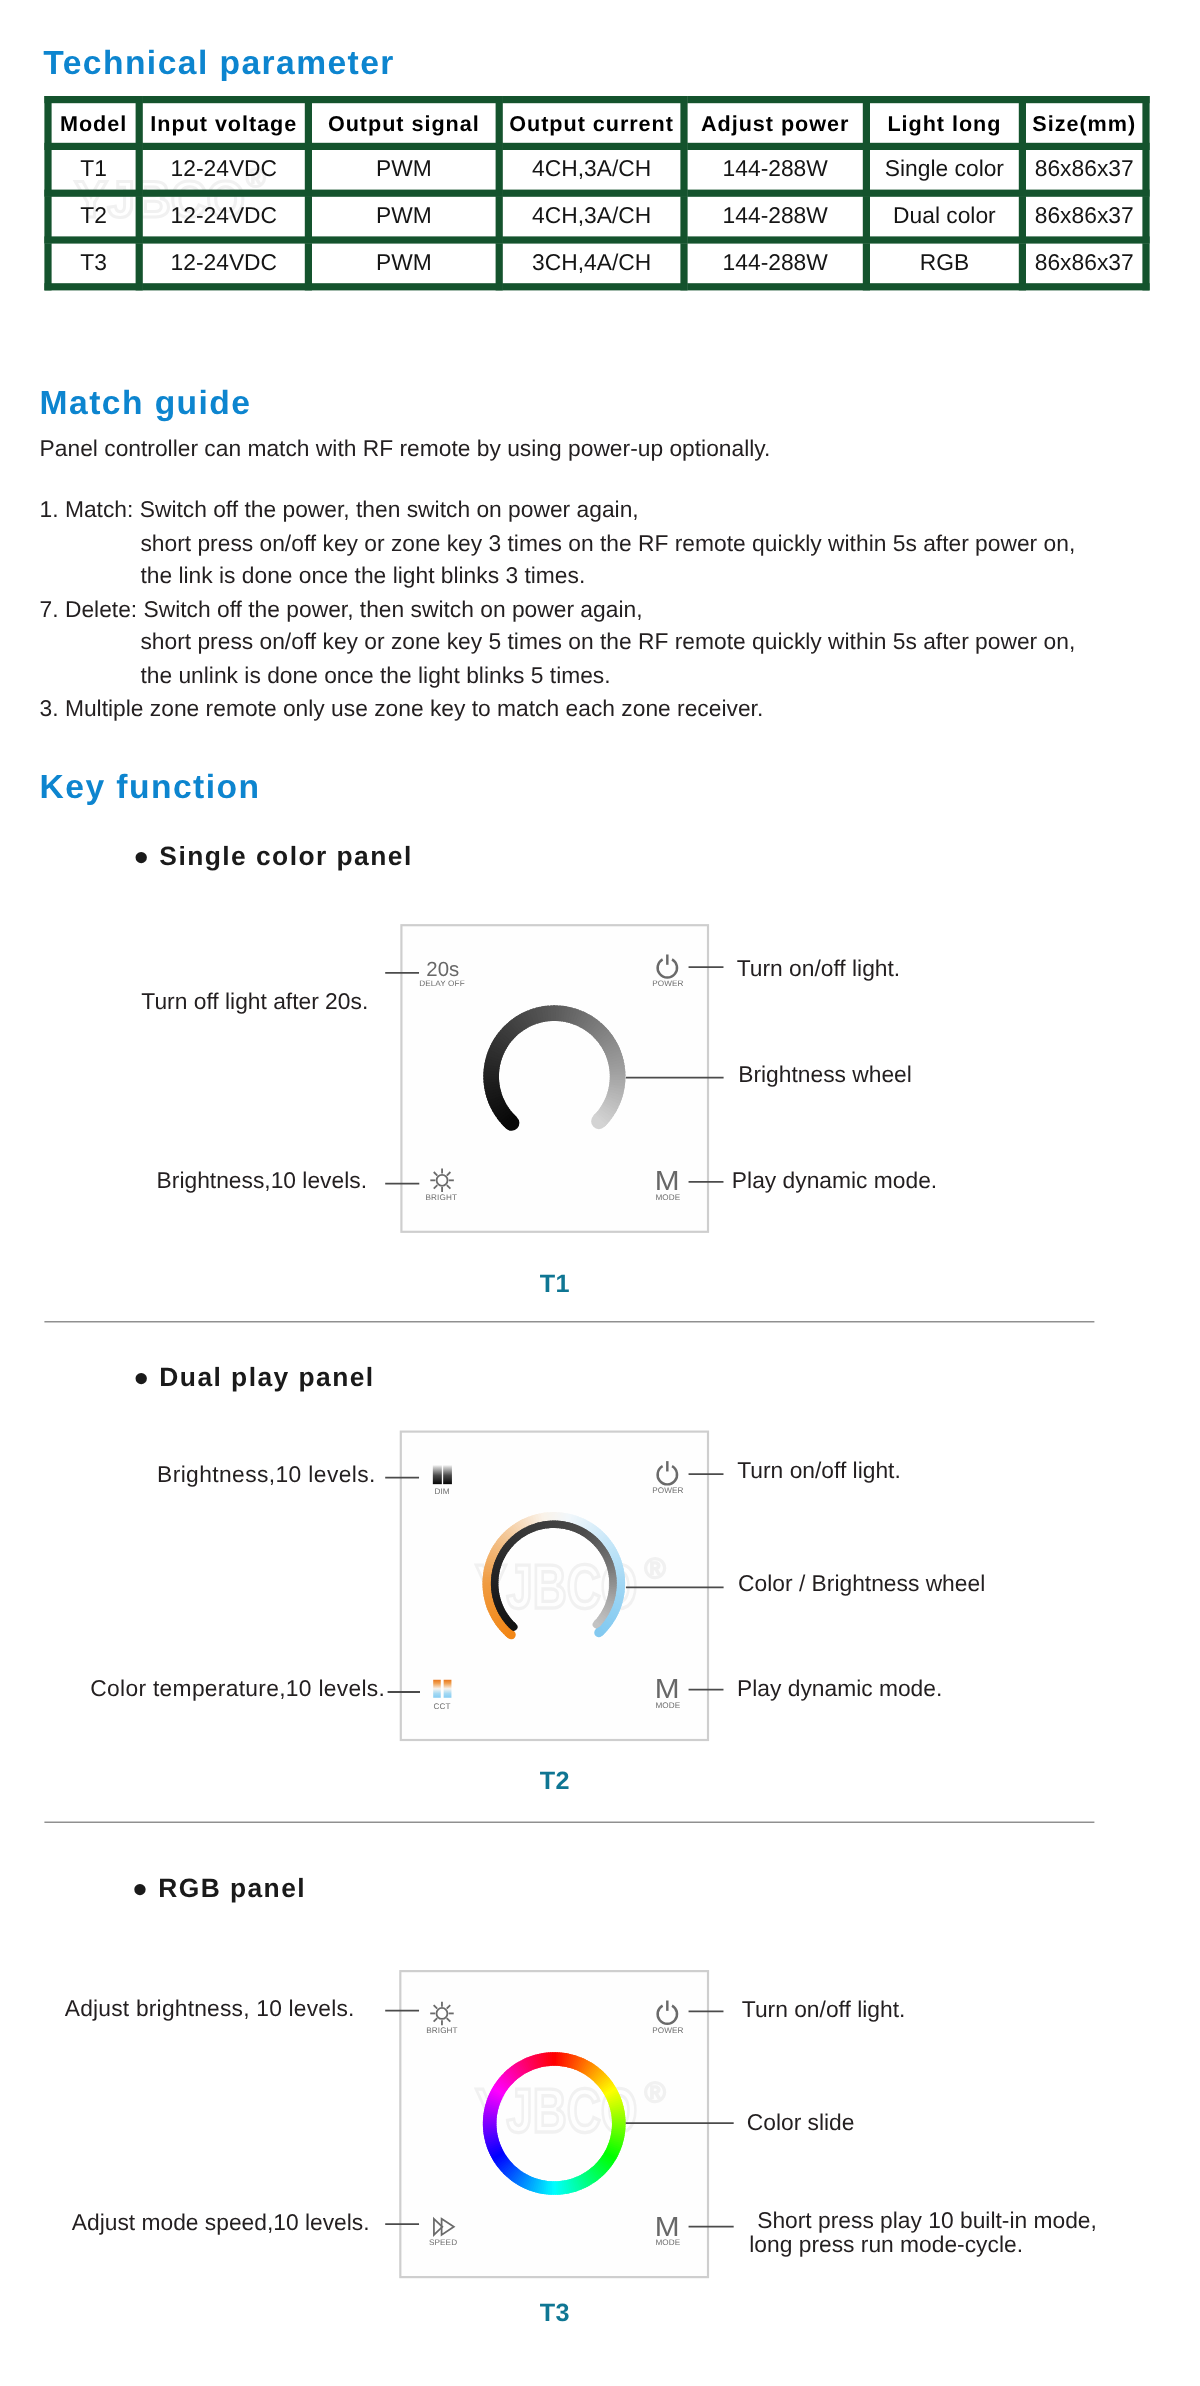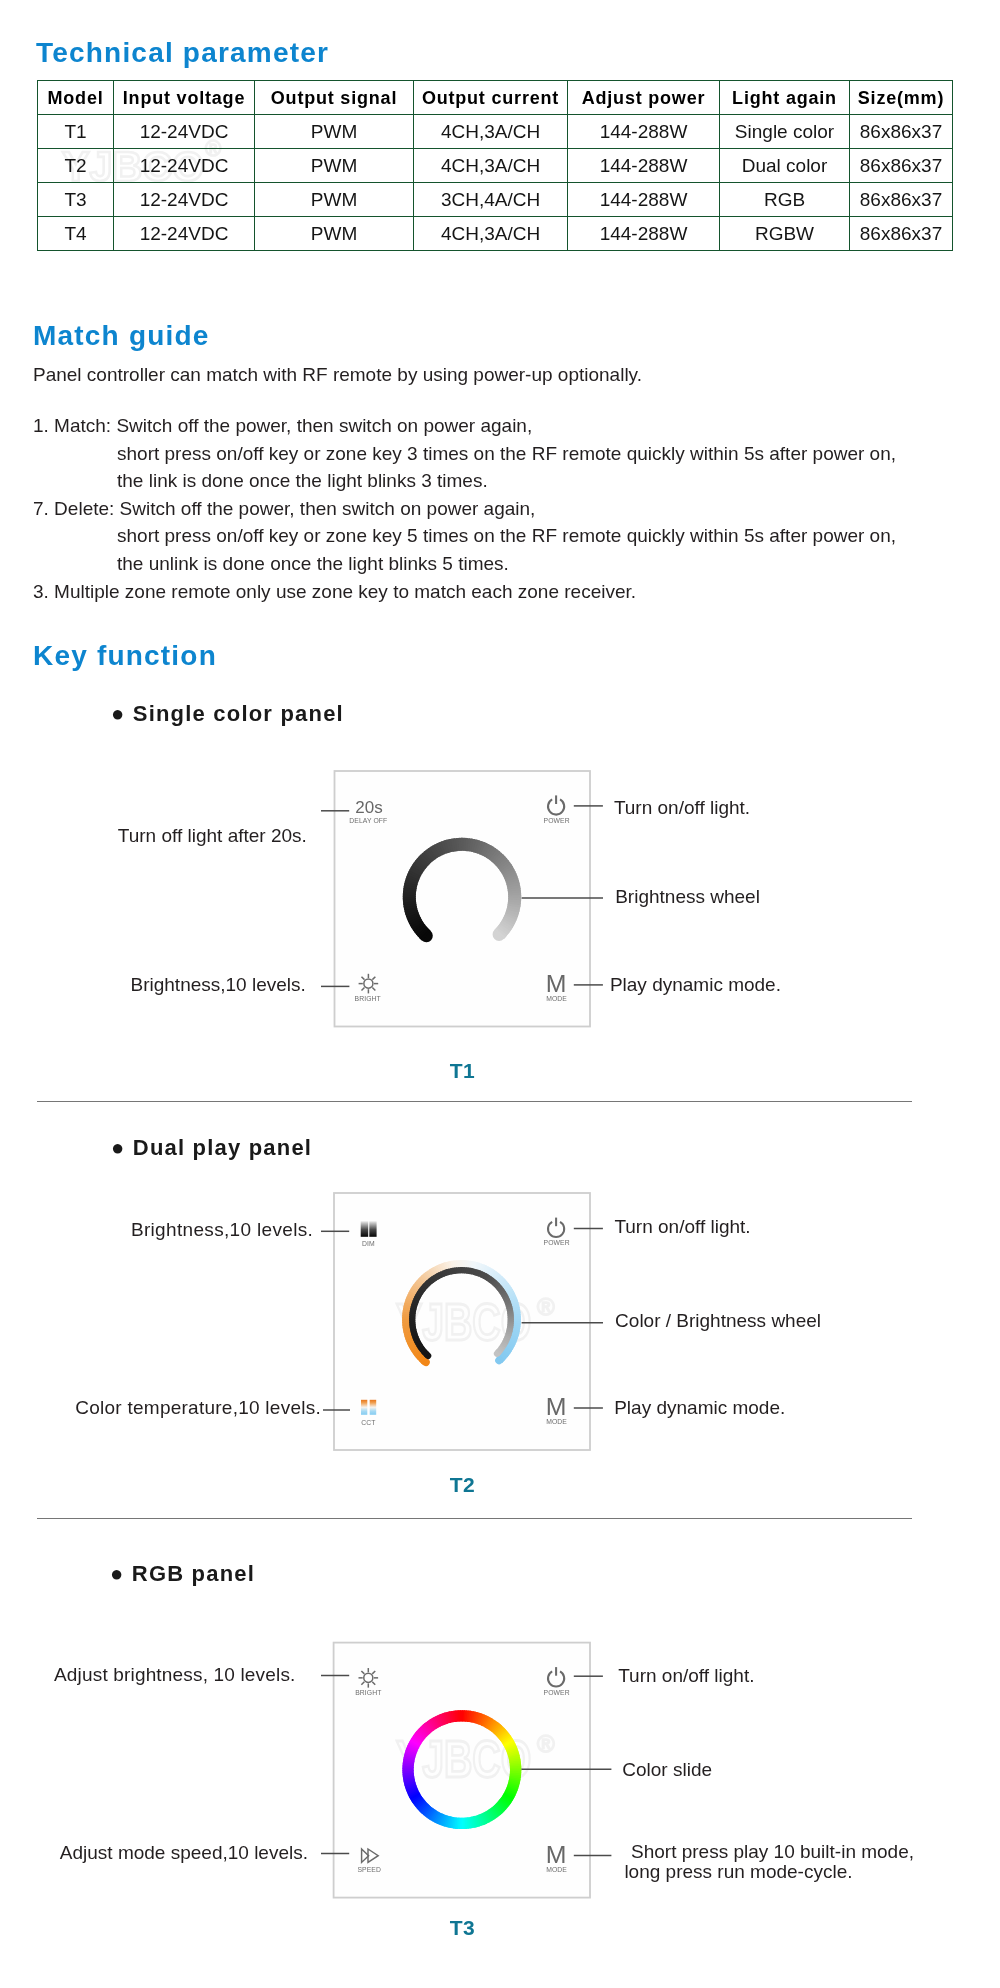--- a/index.html
+++ b/index.html
@@ -6,21 +6,21 @@
   body{width:1000px;height:1988px;background:#ffffff;position:relative;overflow:hidden;
        font-family:"Liberation Sans",sans-serif;-webkit-font-smoothing:antialiased;}
   #spec-table, .abs, .divider { -webkit-font-smoothing: antialiased; }
   .abs{position:absolute;}
   .h-blue{color:#0d85cf;font-weight:bold;font-size:28px;letter-spacing:1.2px;white-space:nowrap;transform:translateZ(0);}
   .body-t{color:#231f20;font-size:19px;white-space:nowrap;transform:translateZ(0);}
 
   
   #spec-table{position:absolute;left:37px;top:80px;width:915px;border-collapse:collapse;transform:translateZ(0);
               table-layout:fixed;}
-  #spec-table td,#spec-table th{border:1px solid #14532d;text-align:center;color:#151515;
+  #spec-table td,#spec-table th{border:6px solid #14532d;text-align:center;color:#151515;
     font-size:19px;font-weight:normal;height:33px;padding:0;line-height:1;}
   #spec-table th{font-weight:bold;font-size:18px;letter-spacing:.8px;color:#000;}
 
   .divider{position:absolute;left:37px;width:875px;height:1.2px;background:#767676;}
   .lbl{position:absolute;color:#231f20;font-size:19px;white-space:nowrap;transform:translateZ(0);}
   .tcap{position:absolute;color:#0f7693;font-weight:bold;font-size:21px;white-space:nowrap;
         letter-spacing:.3px;transform:translateZ(0);}
   .bullet-h{position:absolute;color:#1a1a1a;font-weight:bold;font-size:22px;
         letter-spacing:1.2px;white-space:nowrap;transform:translateZ(0);}
   .ic-sub{position:absolute;color:#6d6d6d;font-size:6.8px;letter-spacing:.1px;
@@ -50,21 +50,21 @@
       <col style="width:130px">
       <col style="width:103px">
   </colgroup>
   <thead>
       <tr>
     <th>Model</th>
     <th>Input voltage</th>
     <th>Output signal</th>
     <th>Output current</th>
     <th>Adjust power</th>
-    <th>Light again</th>
+    <th>Light long</th>
     <th>Size(mm)</th>
   </tr>
     </thead>
   <tbody>
     <tr>
       <td>T1</td>
       <td>12-24VDC</td>
       <td>PWM</td>
       <td>4CH,3A/CH</td>
       <td>144-288W</td>
@@ -80,29 +80,20 @@
       <td>Dual color</td>
       <td>86x86x37</td>
     </tr>
     <tr>
       <td>T3</td>
       <td>12-24VDC</td>
       <td>PWM</td>
       <td>3CH,4A/CH</td>
       <td>144-288W</td>
       <td>RGB</td>
-      <td>86x86x37</td>
-    </tr>
-    <tr>
-      <td>T4</td>
-      <td>12-24VDC</td>
-      <td>PWM</td>
-      <td>4CH,3A/CH</td>
-      <td>144-288W</td>
-      <td>RGBW</td>
       <td>86x86x37</td>
     </tr>
   </tbody>
 </table>
 
 <div class="abs h-blue" style="left:33px;top:320px;">Match guide</div>
 <div class="abs body-t" style="left:33px;top:364px;">Panel controller can match with RF remote by using power-up optionally.</div>
 <div class="abs body-t" style="left:33px;top:415px;">1. Match: Switch off the power, then switch on power again,</div>
 <div class="abs body-t" style="left:117px;top:442.6px;">short press on/off key or zone key 3 times on the RF remote quickly within 5s after power on,</div>
 <div class="abs body-t" style="left:117px;top:470.2px;">the link is done once the light blinks 3 times.</div>

